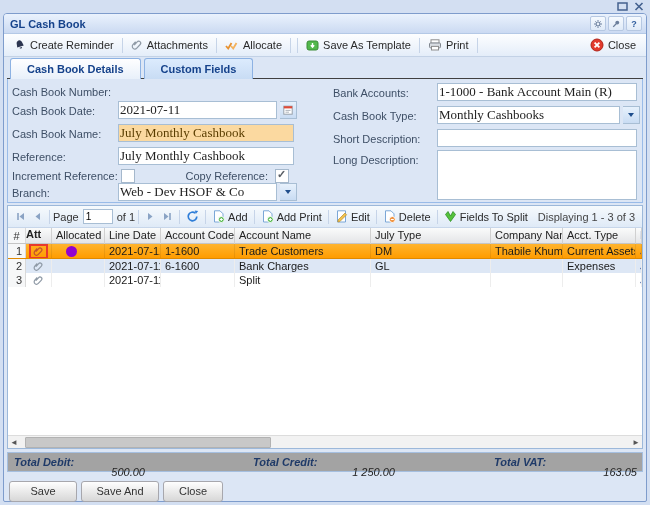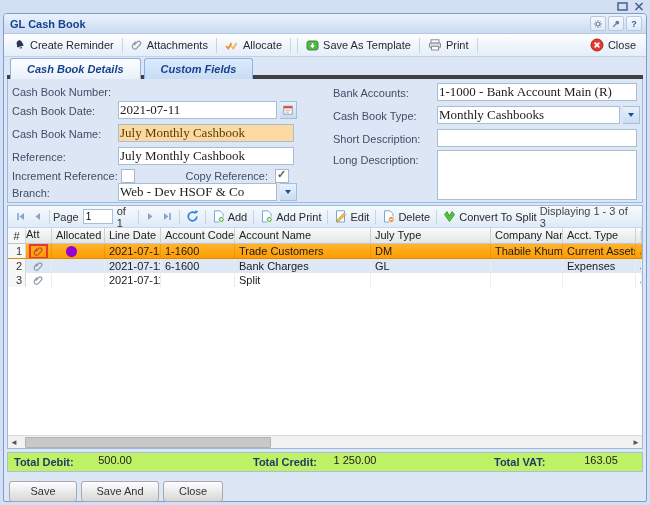--- a/index.html
+++ b/index.html
@@ -22,21 +22,21 @@
          color:#2f5d9e;font-size:9px;font-weight:bold;}
   
   .tbar{position:absolute;left:0;top:20px;right:0;height:23px;
         background:linear-gradient(#fdfeff,#e4edf9);border-bottom:1px solid #c3d2e6;
         display:flex;align-items:center;padding:0 5px;box-sizing:border-box;}
   .tbtn{display:flex;align-items:center;gap:4px;padding:2px 5px;border-radius:2px;color:#2a2a2a;white-space:nowrap;}
   .tsep{width:1px;height:15px;background:#c6d4e8;margin:0 3px;}
   .tbar-right{margin-left:auto;}
   
   .tabstrip{position:absolute;left:3px;top:44px;right:3px;height:21px;
-            border-bottom:4px solid #404040;display:flex;gap:3px;padding-left:3px;box-sizing:border-box;font-style:italic;}
+            border-bottom:1px solid #404040;display:flex;gap:3px;padding-left:3px;box-sizing:border-box;}
   .tab{border:1px solid #8db2e3;border-bottom:none;border-radius:3px 3px 0 0;
        padding:0 16px;font-weight:bold;color:#15428b;display:flex;align-items:center;
        background:linear-gradient(#dcebfd,#c8dcf4);height:21px;box-sizing:border-box;}
   .tab.active{background:linear-gradient(#fefeff,#e8f0fa);}
   
   .form{position:absolute;left:3px;top:65px;width:634px;height:123px;
         border:1px solid #99bbe8;border-top:none;background:#dce6f5;}
   .lbl{position:absolute;color:#3e4f66;white-space:nowrap;}
   .txt{position:absolute;height:14px;border:1px solid #a8bed4;background:#fff;
        font-family:Liberation Serif, serif;font-size:13px;padding:1px 1px;color:#222;}
@@ -63,41 +63,41 @@
                white-space:nowrap;overflow:hidden;}
   .grow{height:14px;flex:0 0 14px;display:flex;color:#1a1a1a;}
   .grow .cell{border-right:1px solid #ededed;box-sizing:border-box;padding:0 0 0 4px;
               white-space:nowrap;overflow:hidden;line-height:14px;display:flex;align-items:center;}
   .grow.sel{background:linear-gradient(#ffb42e,#ff9c00);border-bottom:1px solid #e08900;}
   .grow.sel .cell{border-right:1px solid rgba(0,0,0,0.08);}
   .grow.alt{background:#dde7f5;}
   .c-num{width:18px;justify-content:flex-end;padding:0 3px 0 0 !important;
          background:#f6f7f8;border-right:1px solid #d9d9d9 !important;color:#333;}
   .ghead .c-num{display:flex;align-items:center;justify-content:center;padding:0 !important;}
-  .c-att{width:26px;justify-content:center;padding:0 !important;}
+  .c-att{width:26px;justify-content:center;padding:0 !important;font-weight:bold;}
   .c-alloc{width:53px;}
   .c-ldate{width:56px;}
   .c-acode{width:74px;}
   .c-aname{width:136px;}
   .c-ltype{width:120px;}
   .c-cname{width:72px;}
   .c-atype{width:73px;}
   .c-ref{flex:1;min-width:0;color:#1b3a86;}
   .attbox{border:2px solid #e8392c;width:15px;height:11px;display:flex;align-items:center;justify-content:center;background:rgba(255,160,0,0.25);}
   .dot{width:11px;height:11px;border-radius:50%;background:#9203cf;margin-left:10px;}
   .gbody{flex:1;background:#fff;}
   .hscroll{flex:0 0 12px;background:#f2f2f2;border-top:1px solid #dcdcdc;display:flex;align-items:center;}
   .harrow{width:12px;display:flex;align-items:center;justify-content:center;color:#555;font-size:8px;}
   .htrack{flex:1;position:relative;height:12px;}
   .hthumb{position:absolute;left:5px;top:1px;width:244px;height:9px;background:#c8c8c8;border:1px solid #b2b2b2;border-radius:1px;}
   
-  .totals{position:absolute;left:3px;top:438px;width:634px;height:18px;background:#bef264;
-          border:1px solid #a5bfe0;}
+  .totals{position:absolute;left:3px;top:438px;width:634px;height:18px;background:#a3a3a3;
+          border:1px solid #a5bfe0;font-style:italic;}
   .tot-lbl{position:absolute;top:3px;font-weight:bold;color:#1f3a68;}
-  .tot-val{position:absolute;top:1px;text-align:center;color:#222;}
+  .tot-val{position:absolute;top:13px;text-align:right;color:#222;}
   
   .fbtn{position:absolute;top:467px;height:19px;background:linear-gradient(#fefefe,#d7d7d7);
         border:1px solid #a7a7ad;border-radius:3px;color:#333;text-align:center;line-height:18px;box-sizing:content-box;}
 </style>
 </head>
 <body>
 
 <div class="win-controls">
   <span class="win-btn">
     <svg width="11" height="9" viewBox="0 0 11 9">
@@ -309,21 +309,21 @@
             <circle cx="9.3" cy="9.5" r="3" fill="#ef8b32" stroke="#fff"></circle>
             <path d="M7.8 9.5 H10.8" stroke="#fff" stroke-width="1.2"></path>
           </svg>
         <span>Delete</span>
       </span>
       <span class="gsep"></span>
       <span class="gbtn">
         <svg width="13" height="13" viewBox="0 0 13 13">
             <path d="M1.5 4.5 L4 1.5 L6.5 6 L9 1.5 L11.5 4.5 L6.5 11.5 Z" fill="#55c23c" stroke="#2f8f26" stroke-width="0.8"></path>
           </svg>
-        <span>Convert To Split</span>
+        <span>Fields To Split</span>
       </span>
       <span class="displaying">Displaying 1 - 3 of 3</span>
     </div>
 
     <div class="ghead">
       <span class="cell c-num">#</span>
       <span class="cell c-att">Att</span>
       <span class="cell c-alloc">Allocated</span>
       <span class="cell c-ldate">Line Date</span>
       <span class="cell c-acode">Account Code</span>

